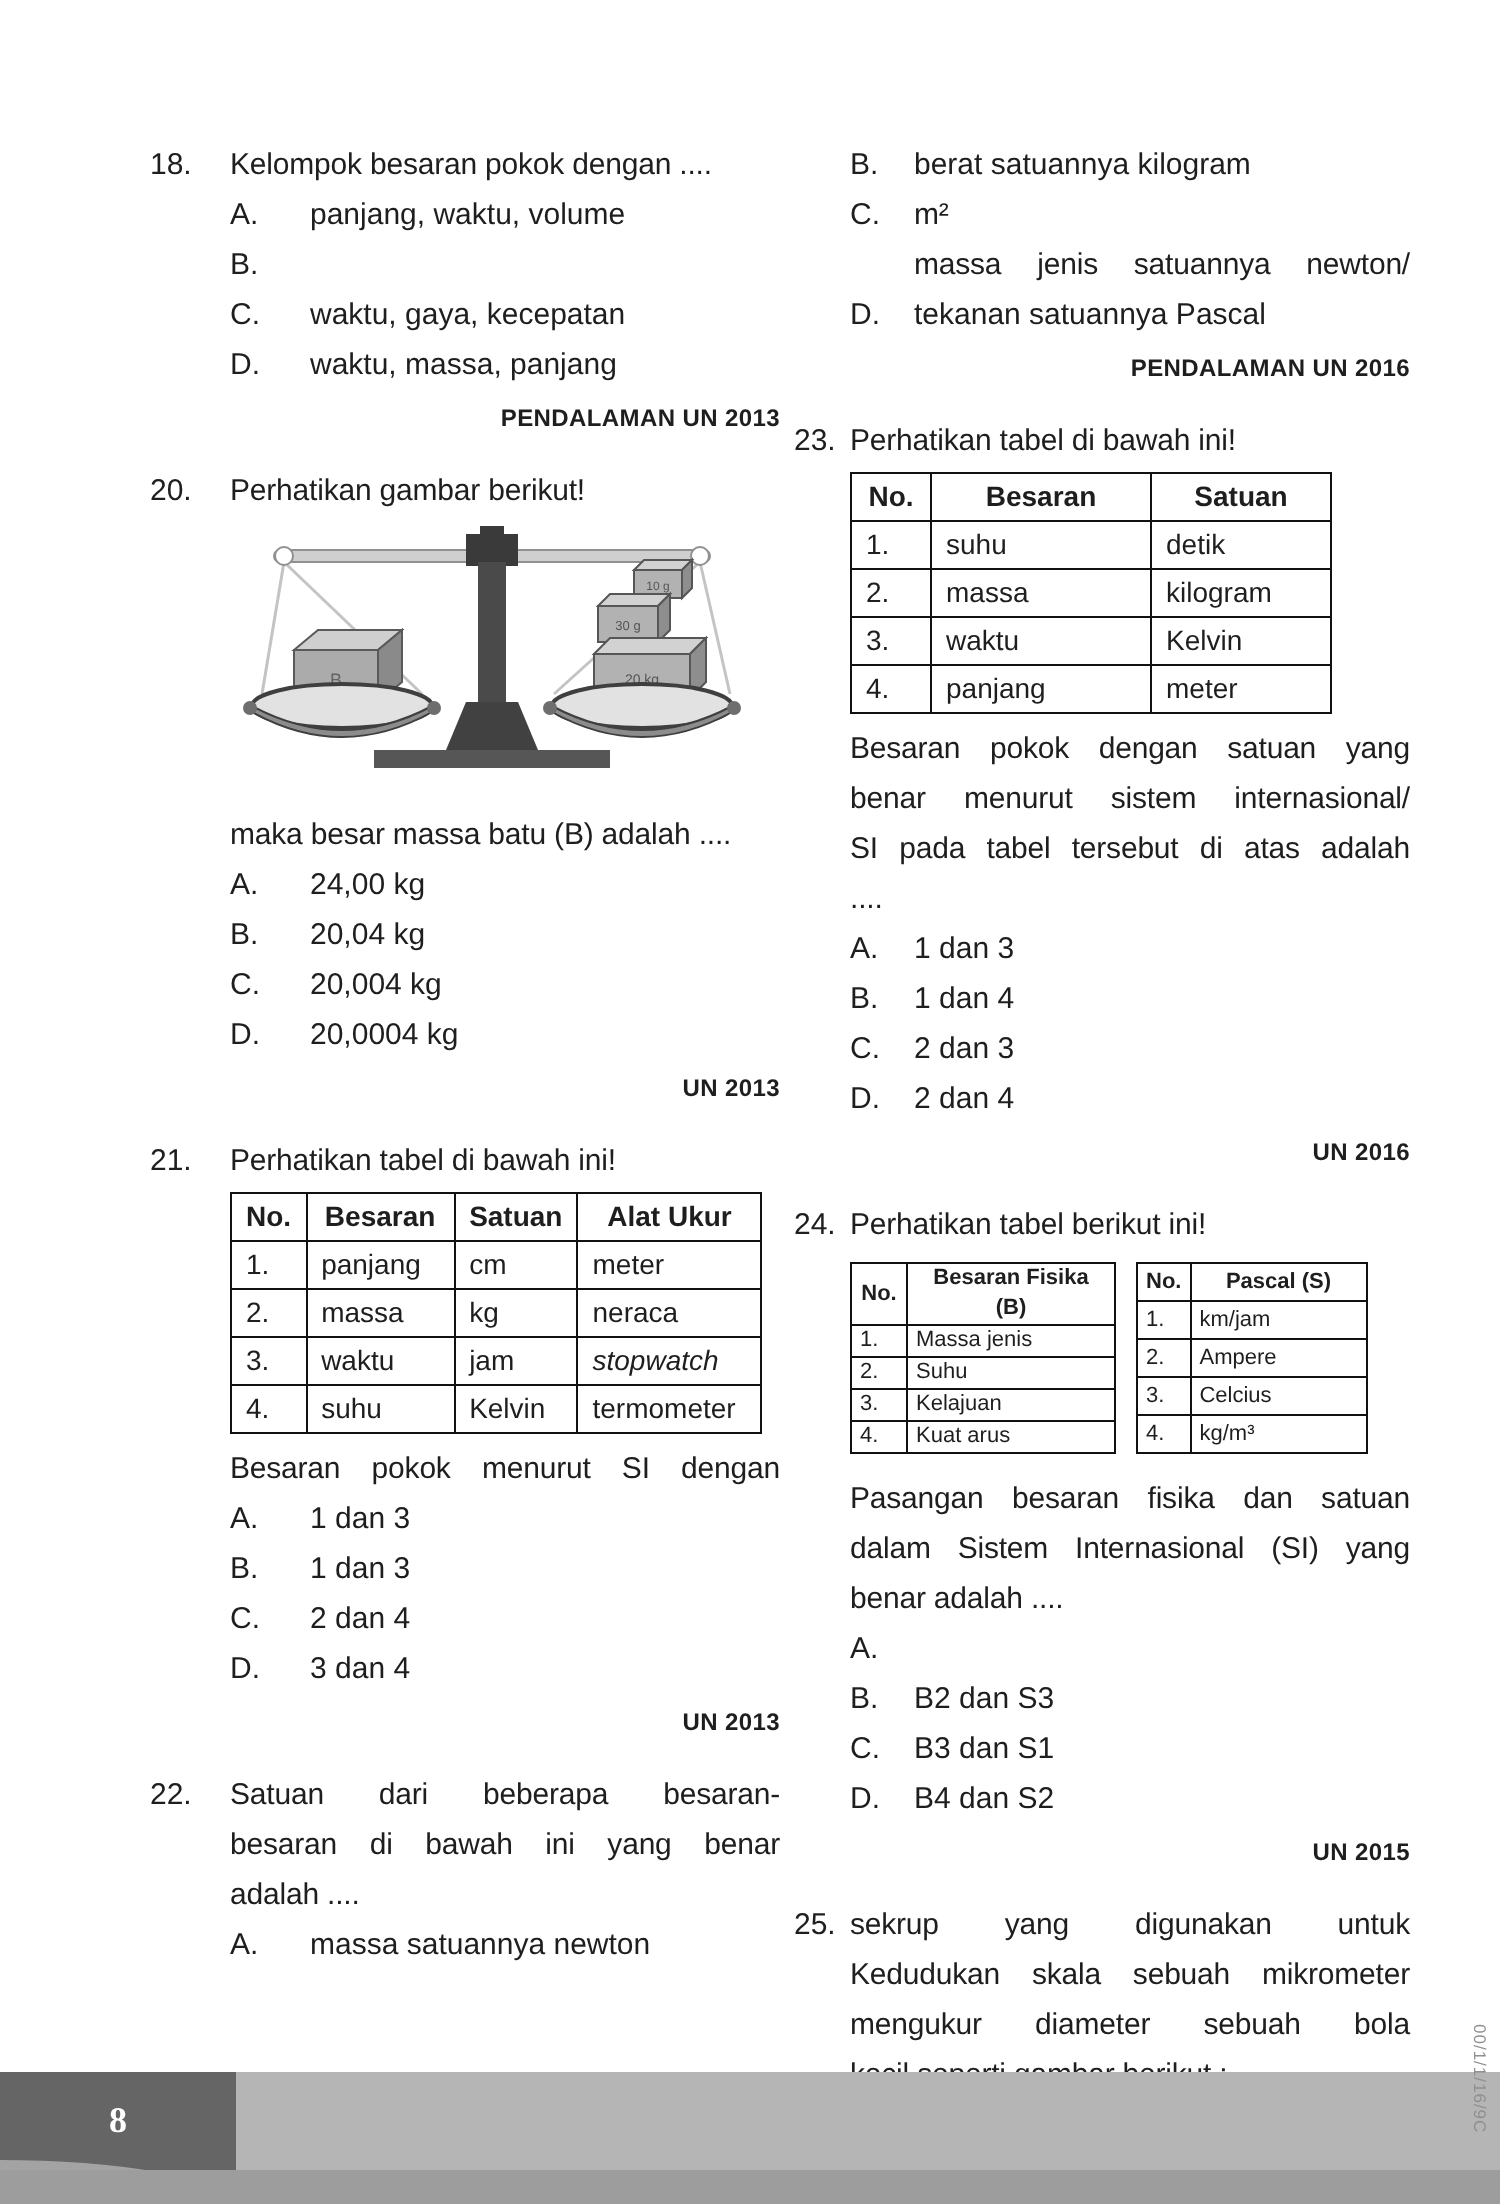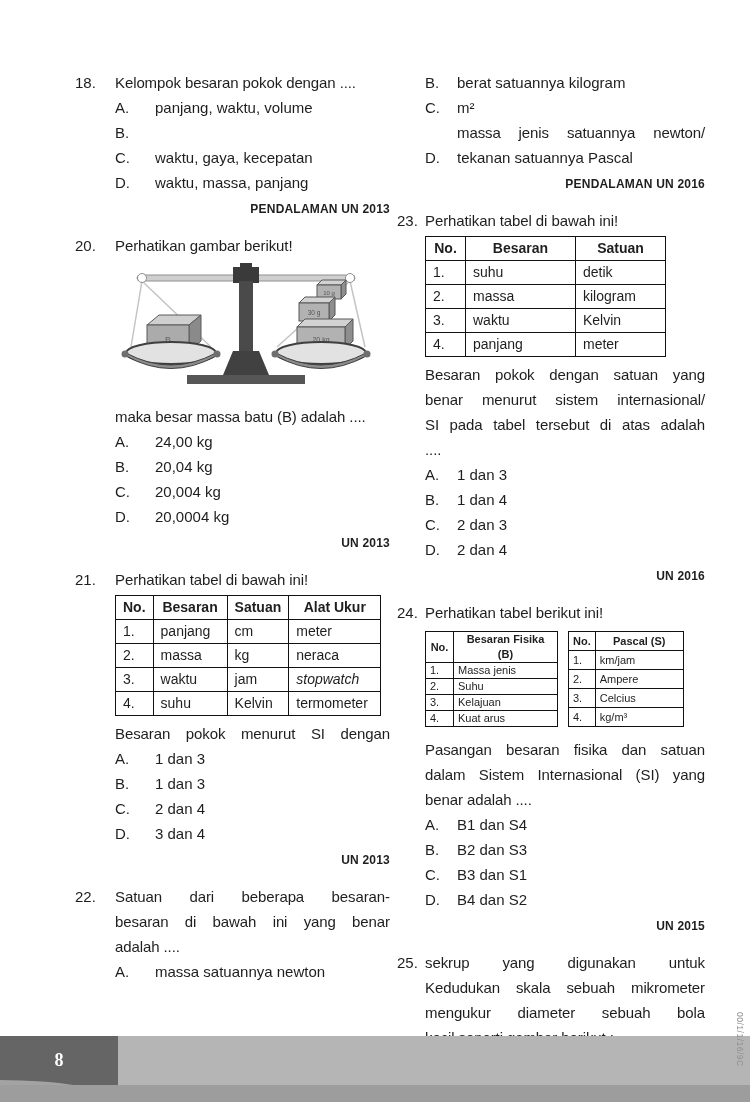--- a/index.html
+++ b/index.html
@@ -419,21 +419,20 @@
             <td>kg/m³</td>
           </tr>
         </tbody>
           </table>
       </div>
       <div class="bline stretch">Pasangan besaran fisika dan satuan</div>
       <div class="bline stretch">dalam Sistem Internasional (SI) yang</div>
       <div class="bline">benar adalah ....</div>
       <div class="opt">
         <div class="optlabel">A.</div>
-        <div class="opttext">B1 dan S4</div>
       </div>
       <div class="opt">
         <div class="optlabel">B.</div>
         <div class="opttext">B2 dan S3</div>
       </div>
       <div class="opt">
         <div class="optlabel">C.</div>
         <div class="opttext">B3 dan S1</div>
       </div>
       <div class="opt">

